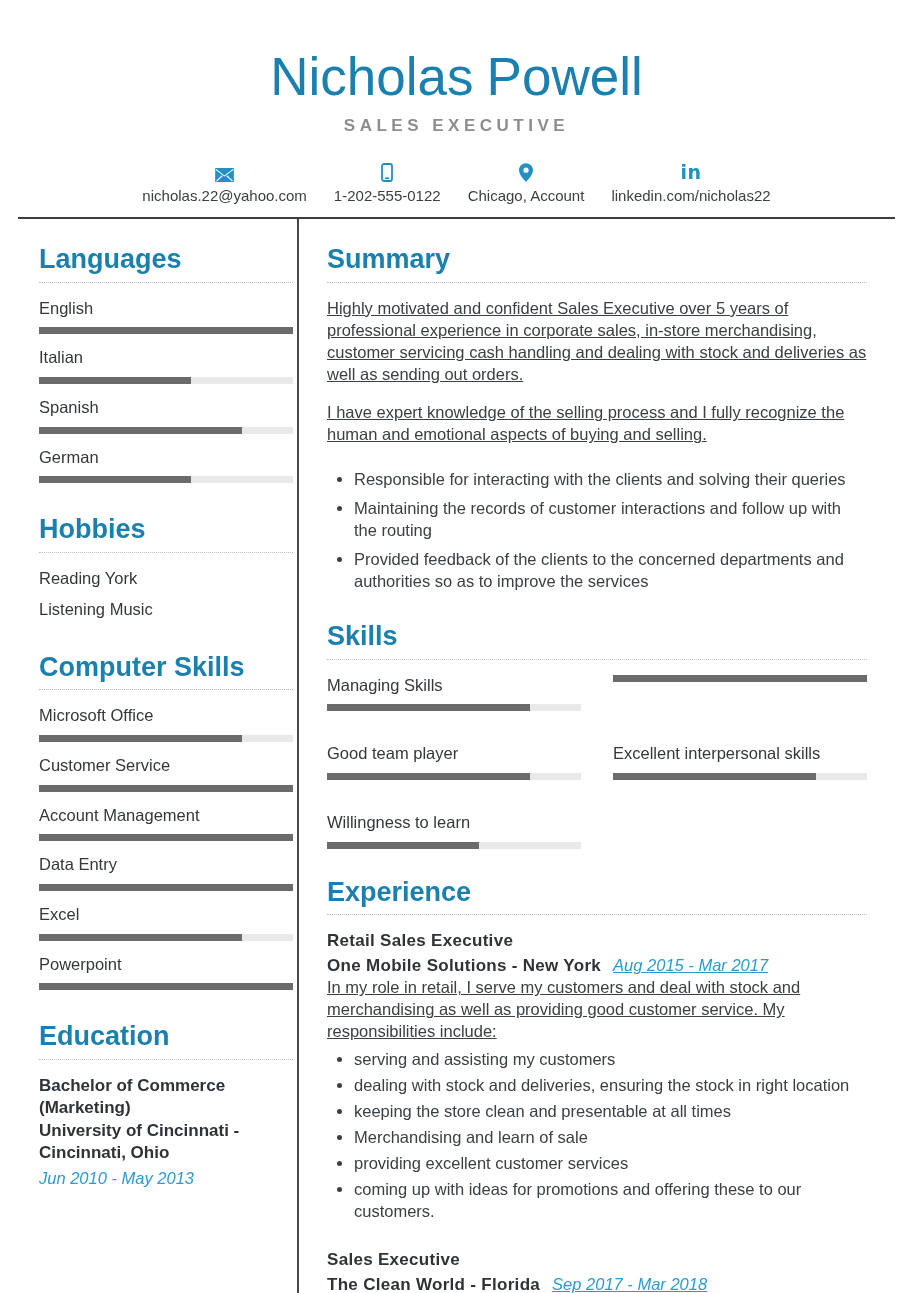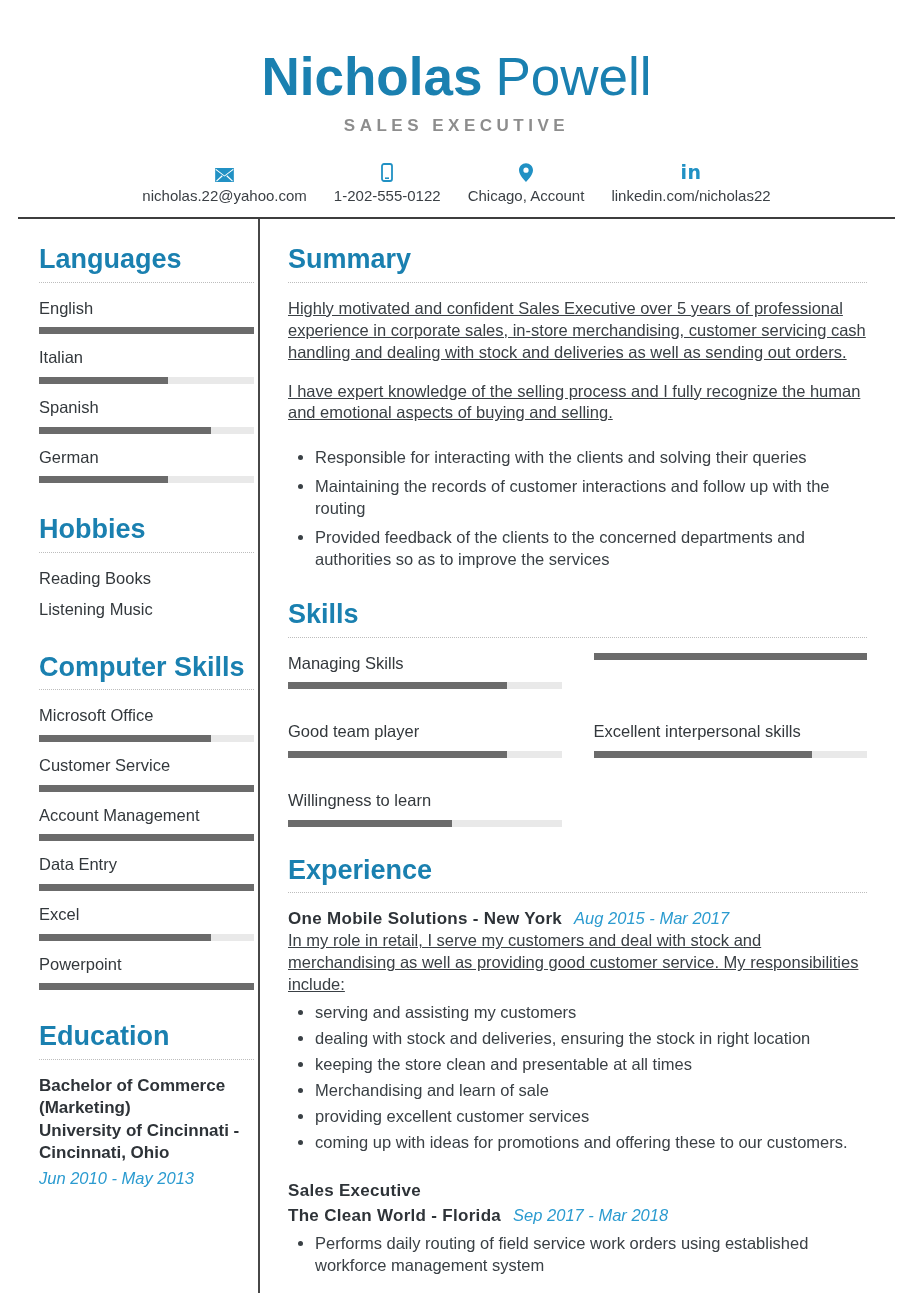--- a/index.html
+++ b/index.html
@@ -5,32 +5,32 @@
   * { box-sizing: border-box; }
   body { margin:0; background:#ffffff; }
   .page {
     width:913px; height:1293px; margin:0 auto; background:#fff;
     font-family:"Liberation Sans","DejaVu Sans",sans-serif;
     color:#3a4045; overflow:hidden; position:relative;
   }
   
   .header { text-align:center; padding-top:50px; }
   .name { font-size:53px; line-height:1; color:#1a80b0; font-weight:400; }
-  .name .first { font-weight:700; margin-right:13px; }
+  .name .first { font-weight:400; margin-right:13px; }
   .subtitle { margin-top:13px; font-size:17px; font-weight:700; letter-spacing:4.5px; color:#8d8d8d; }
   .contacts { margin-top:27px; display:flex; justify-content:center; align-items:flex-end; gap:27px; }
   .contact { display:flex; flex-direction:column; align-items:center; gap:5px; font-size:15px; color:#3a3f44; }
   .contact .cicon { height:19px; display:flex; align-items:flex-end; justify-content:flex-end; }
   .contact .cicon svg { display:block; }
   .li-glyph { font-size:19px; font-weight:800; color:#2191c4; line-height:1;
               font-family:"DejaVu Sans",sans-serif; letter-spacing:0.5px; }
   .top-rule { border:none; border-top:2px solid #3d3d3d; margin:13px 18px 0 18px; }
   
   .columns { display:flex; align-items:flex-start; }
-  .col-left { flex:none; width:258px; padding:26px 4px 0 39px; }
+  .col-left { flex:none; width:297px; padding:26px 4px 0 39px; }
   .col-right { flex:1; border-left:2px solid #474747; padding:26px 46px 0 28px; }
   .section-title {
     font-size:27px; font-weight:700; color:#1a80b0; margin:0 0 15px 0;
     padding-bottom:7px; border-bottom:1px dotted #bdbdbd; line-height:1.1;
   }
   .sb-section { margin-bottom:32px; }
   
   .meter-item { margin-bottom:13px; }
   .meter-label { font-size:16.5px; color:#33383c; margin-bottom:9px; line-height:1.25; }
   .bar { height:7px; background:#e9e9e9; width:100%; }
@@ -47,21 +47,21 @@
   .m-section p:last-of-type { margin-bottom:0; }
   ul.bullets { margin:23px 0 0 0; padding-left:27px; }
   ul.bullets li { font-size:16.5px; line-height:1.33; margin-bottom:7px; color:#3a4045; }
   .skills-grid { display:grid; grid-template-columns:1fr 1fr; column-gap:38px; row-gap:13px;gap:32px; }
   .skills-grid .meter-item { margin-bottom:0; }
   
   .job + .job { margin-top:26px; }
   .job-role { font-size:17px; font-weight:700; color:#2e3338; letter-spacing:0.3px; line-height:1.3; }
   .job-line { margin-top:3px; line-height:1.3; }
   .job-company { font-size:17px; font-weight:700; color:#2e3338; letter-spacing:0.3px; }
-  .job-dates { font-size:16.5px; font-style:italic; color:#2b9bd0; margin-left:12px; }
+  .job-dates { font-size:16.5px; font-style:italic; color:#2b9bd0; margin-left:12px;text-decoration:underline; }
   .job-desc { font-size:16.5px; line-height:1.33; margin:6px 0 0 0; color:#3a4045; }
   .job-desc:empty { display:none; }
   ul.job-bullets { margin:6px 0 0 0; padding-left:27px; }
   ul.job-bullets li { font-size:16.5px; line-height:1.33; margin-bottom:4px; color:#3a4045; }
 </style>
 </head>
 <body>
 
 <div class="page">
 
@@ -137,21 +137,21 @@
         <div class="meter-item">
           <div class="meter-label">German</div>
           <div class="bar">
               <div class="fill" style="width: 60%;"></div>
             </div>
         </div>
       </div>
 
       <div class="sb-section">
         <h2 class="section-title">Hobbies</h2>
-        <div class="hobby">Reading Books</div>
+        <div class="hobby">Reading York</div>
         <div class="hobby">Listening Music</div>
       </div>
 
       <div class="sb-section">
         <h2 class="section-title">Computer Skills</h2>
         <div class="meter-item">
           <div class="meter-label">Microsoft Office</div>
           <div class="bar">
               <div class="fill" style="width: 80%;"></div>
             </div>
@@ -242,20 +242,21 @@
                 <div class="fill" style="width: 60%;"></div>
               </div>
           </div>
         </div>
       </div>
 
       <div class="m-section">
         <h2 class="section-title">Experience</h2>
 
         <div class="job">
+          <div class="job-role">Retail Sales Executive</div>
           <div class="job-line">
             <span class="job-company">One Mobile Solutions - New York</span><span class="job-dates">Aug 2015 - Mar 2017</span>
           </div>
           <p class="job-desc">In my role in retail, I serve my customers and deal with stock and merchandising as well as providing good customer service. My responsibilities include:</p>
           <ul class="job-bullets">
             <li>serving and assisting my customers</li>
             <li>dealing with stock and deliveries, ensuring the stock in right location</li>
             <li>keeping the store clean and presentable at all times</li>
             <li>Merchandising and learn of sale</li>
             <li>providing excellent customer services</li>

